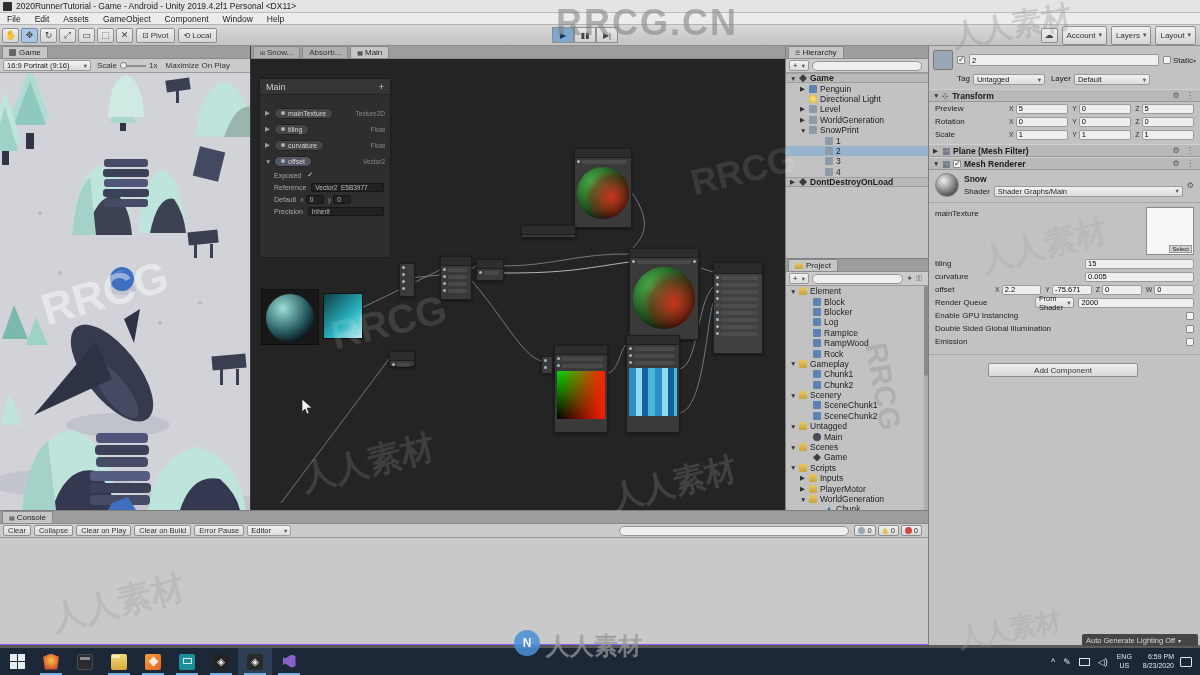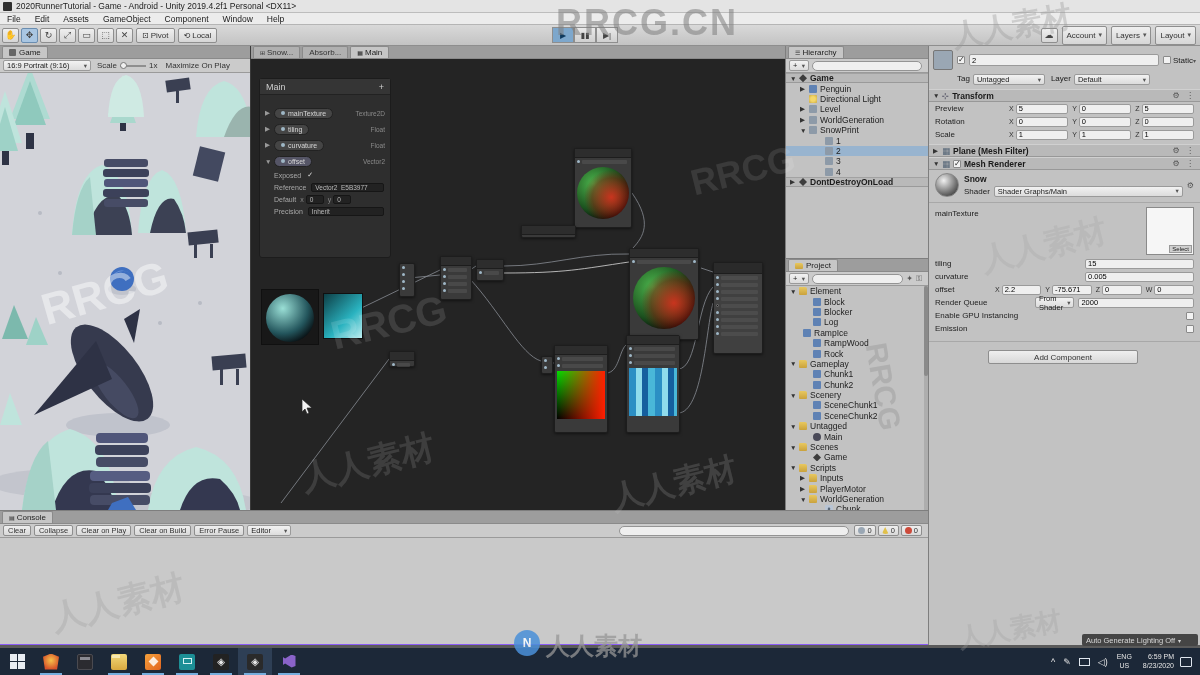--- a/index.html
+++ b/index.html
@@ -623,21 +623,21 @@
       <div class="hrow" style="padding-left:18px">
           <span class="arw"></span>
           <div class="ic cube"></div>
           <span>Blocker</span>
         </div>
       <div class="hrow" style="padding-left:18px">
           <span class="arw"></span>
           <div class="ic cube"></div>
           <span>Log</span>
         </div>
-      <div class="hrow" style="padding-left:8px">
+      <div class="hrow" style="padding-left:18px">
           <span class="arw"></span>
           <div class="ic cube"></div>
           <span>RampIce</span>
         </div>
       <div class="hrow" style="padding-left:18px">
           <span class="arw"></span>
           <div class="ic cube"></div>
           <span>RampWood</span>
         </div>
       <div class="hrow" style="padding-left:18px">
@@ -838,20 +838,24 @@
       </div>
     <div class="irow">
         <div class="ilab" style="width:100px;flex:0 0 100px">Render Queue</div>
       <div class="ddl" style="width:64px;margin-right:4px">
           <span>From Shader</span>
         </div>
       <input class="nf" readonly="" value="2000" style="">
       </div>
     <div class="irow">
         <div class="ilab" style="width:200px;flex:1">Enable GPU Instancing</div>
+        <div class="cb"></div>
+      </div>
+    <div class="irow">
+        <div class="ilab" style="width:200px;flex:1">Double Sided Global Illumination</div>
         <div class="cb"></div>
       </div>
     <div class="irow">
         <div class="ilab" style="width:200px;flex:1">Emission</div>
         <div class="cb"></div>
       </div>
 
     <div style="border-top:1px solid #a8a8a8;margin:6px 0"></div>
     <div style="text-align:center;margin-top:8px"><div class="btn" style="display:inline-flex;height:14px;width:150px;justify-content:center;font-size:8px">Add Component</div></div>
   </div>

